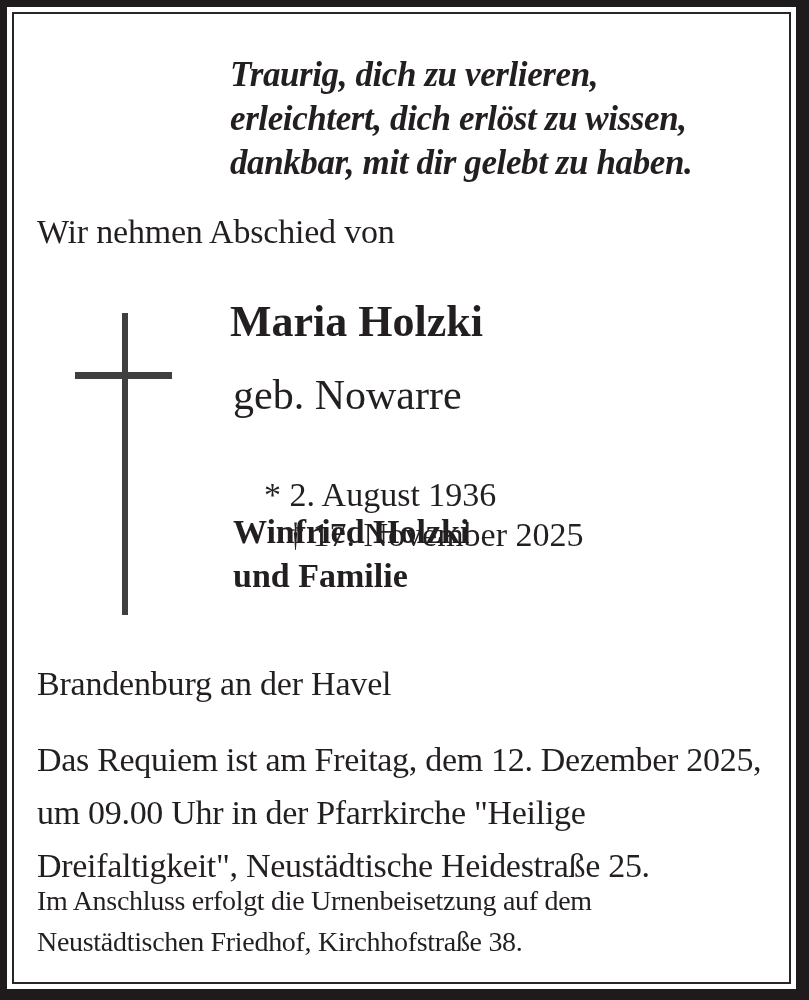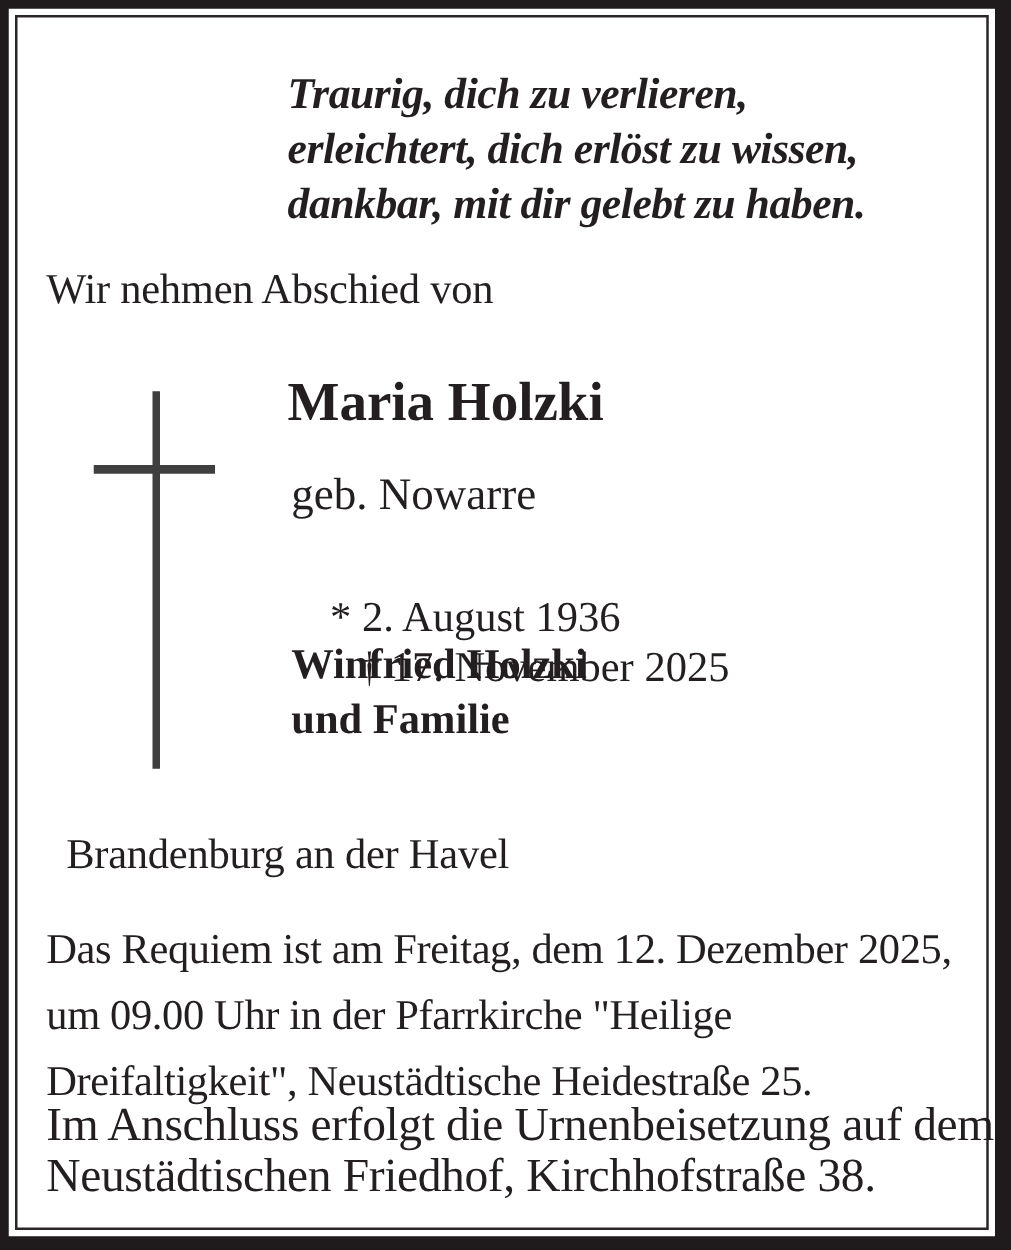--- a/index.html
+++ b/index.html
@@ -74,21 +74,21 @@
     top: 300px;
     font-size: 44px;
     line-height: 1;
     font-weight: bold;
     letter-spacing: 0px;
     white-space: pre;
   }
   .maiden-name {
     left: 233px;
     top: 375px;
-    font-size: 36px;
+    font-size: 42px;
     line-height: 40px;
     white-space: pre;
     text-align: center;
   }
   .life-dates {
     left: 230px;
     top: 435px;
     font-size: 34px;
     line-height: 40px;
     white-space: pre;
@@ -104,36 +104,35 @@
     font-weight: bold;
     white-space: pre-line;
   }
   .place-line {
     left: 37px;
     top: 664px;
     font-size: 34px;
     line-height: 40px;
     letter-spacing: -0.2px;
     white-space: pre;
-    margin-left: 16px;
   }
   .requiem-paragraph {
     left: 37px;
     top: 733px;
     width: 760px;
     font-size: 34px;
     line-height: 53px;
     letter-spacing: -0.3px;
     white-space: pre-line;
   }
   .burial-paragraph {
     left: 37px;
     top: 880px;
     width: 760px;
-    font-size: 38px;
+    font-size: 28px;
     line-height: 41px;
     letter-spacing: -0.3px;
     white-space: pre-line;
   }
 </style>
 </head>
 <body>
 
 <div class="page">
 

